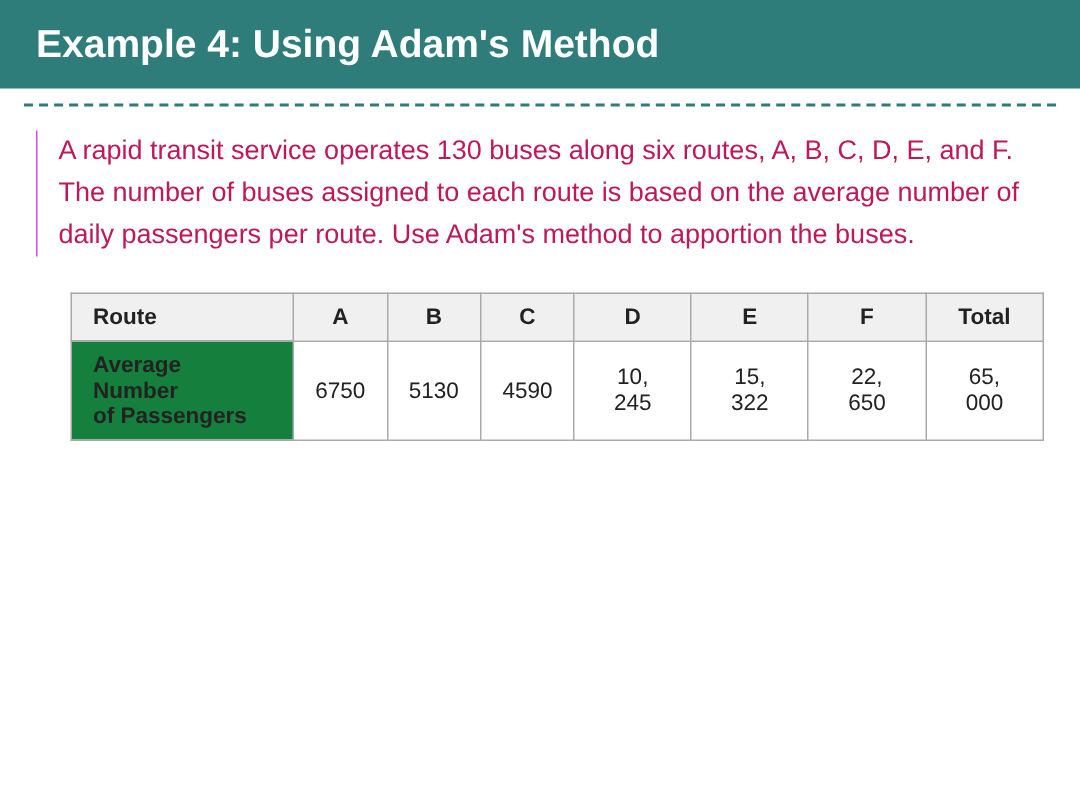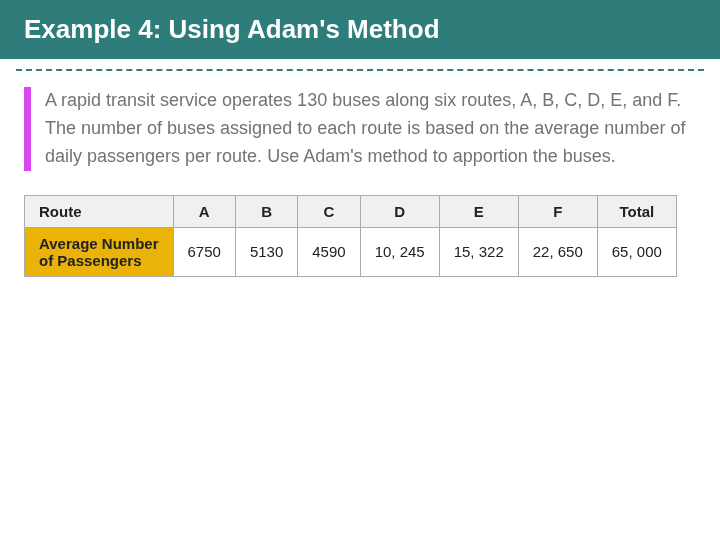--- a/index.html
+++ b/index.html
@@ -41,28 +41,28 @@
     .content {
       flex: 1;
       padding: 16px 24px 10px 24px;
       display: flex;
       flex-direction: column;
     }
 
     .paragraph {
       font-size: 18px;
       line-height: 1.55;
-      color: #737373;
+      color: #be185d;
       margin-bottom: 24px;
-      border-left: 7px solid #d946ef;
+      border-left: 1px solid #d946ef;
       padding-left: 14px;
     }
 
     .table-wrapper {
-      margin-left: 0;
+      margin-left: 23px;
     }
 
     table {
       border-collapse: collapse;
       font-size: 15px;
     }
 
     table th, table td {
       border: 1px solid #aaaaaa;
       padding: 7px 14px;
@@ -79,21 +79,21 @@
     table thead tr th {
       background: #f0f0f0;
       font-weight: bold;
     }
 
     table tbody tr td {
       background: #ffffff;
     }
 
     table tbody tr td:first-child {
-      background: #eab308;
+      background: #15803d;
     }
 
     .footer {
       display: flex;
       align-items: center;
       justify-content: space-between;
       padding: 8px 24px 10px 24px;
       border-top: 1px solid #dddddd;
     }
 

